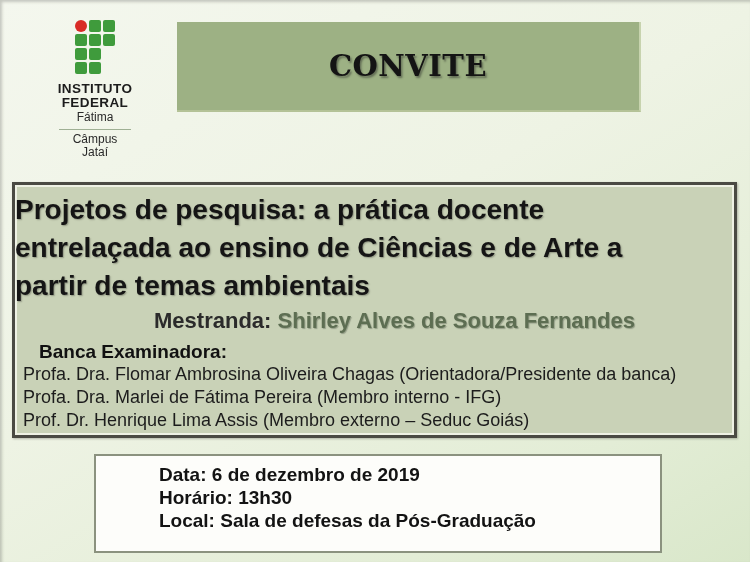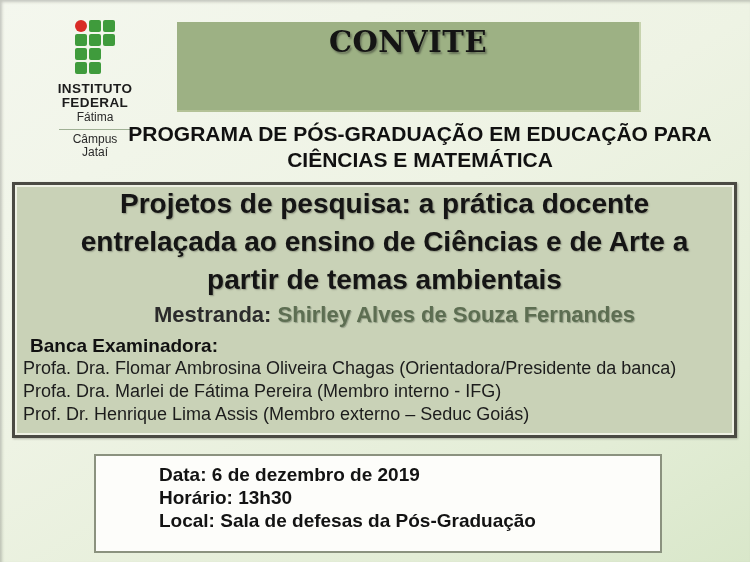--- a/index.html
+++ b/index.html
@@ -26,21 +26,21 @@
   }
   .logo-line3{color:#2a2a2a;font-size:12px;line-height:15px;}
   .logo-sep{width:72px;border:0;border-top:1px solid #9fb094;margin:4px auto 3px auto;}
   .logo-campus1,.logo-campus2{color:#2a2a2a;font-size:12px;line-height:13px;}
 
   
   .header-box{
     position:absolute;left:177px;top:22px;width:462px;height:88px;
     background:#9db184;
     border-right:2px solid #c7d3ae;border-bottom:2px solid #b4c297;
-    display:flex;flex-direction:column;justify-content:flex-start;align-items:center;
+    display:flex;flex-direction:column;justify-content:center;align-items:center;
   }
   .header-box .line{
     font-family:"DejaVu Serif","Liberation Serif",serif;
     font-weight:bold;color:#141414;font-size:29px;line-height:40px;
     letter-spacing:.5px;text-shadow:1.5px 1.5px 2px rgba(30,30,30,.45);
     white-space:nowrap;
   }
 
   
   .program{
@@ -50,31 +50,31 @@
 
   
   .main-box{
     position:absolute;left:12px;top:182px;width:719px;height:250px;
     background:#c9d2b7;
     border:3px solid #4a4a43;
     box-shadow:inset 0 0 0 2px #eef1e4, 1px 1px 2px rgba(70,70,60,.35);
     padding:0;
   }
   .main-title{
-    text-align:center;font-weight:bold;color:#151515;
-    font-size:28px;line-height:38px;text-shadow:1px 1px 1.5px rgba(40,40,35,.35);padding-left:20px;
+    margin-top:6px;font-weight:bold;color:#151515;
+    font-size:28px;line-height:38px;text-shadow:1px 1px 1.5px rgba(40,40,35,.35);
   }
   .mestranda{
     text-align:center;padding-right:8px;margin-top:2px;
     font-weight:bold;font-size:22px;line-height:28px;white-space:nowrap;padding-left:48px;
   }
   .mestranda .label{color:#2b2b2b;}
   .mestranda .name{color:#5d6e52;text-shadow:1px 1px 1px rgba(50,60,45,.35);}
   .banca-label{
-    padding-left:15px;margin-top:6px;font-weight:bold;color:#111;font-size:19px;line-height:22px;
+    padding-left:24px;margin-top:6px;font-weight:bold;color:#111;font-size:19px;line-height:22px;
   }
   .banca-line{
     padding-left:8px;color:#1c1c1c;font-size:18px;line-height:23px;white-space:nowrap;
   }
 
   
   .details-box{
     position:absolute;left:94px;top:454px;width:558px;height:88px;
     background:#fdfdfa;border:2px solid #8b927f;
     padding-top:7px;
@@ -110,24 +110,20 @@
     <div class="logo-line3">Fátima</div>
     <hr class="logo-sep">
     <div class="logo-campus1">Câmpus</div>
     <div class="logo-campus2">Jataí</div>
   </div>
 
   <div class="header-box">
     <div class="line">CONVITE</div>
   </div>
 
-  <div class="program">
-    <div>PROGRAMA DE PÓS-GRADUAÇÃO EM EDUCAÇÃO PARA</div>
-    <div>CIÊNCIAS E MATEMÁTICA</div>
-  </div>
 
   <div class="main-box">
     <div class="main-title">
       <div>Projetos de pesquisa: a prática docente</div>
       <div>entrelaçada ao ensino de Ciências e de Arte a</div>
       <div>partir de temas ambientais</div>
     </div>
     <div class="mestranda">
       <span class="label">Mestranda:</span>
       <span> </span>

